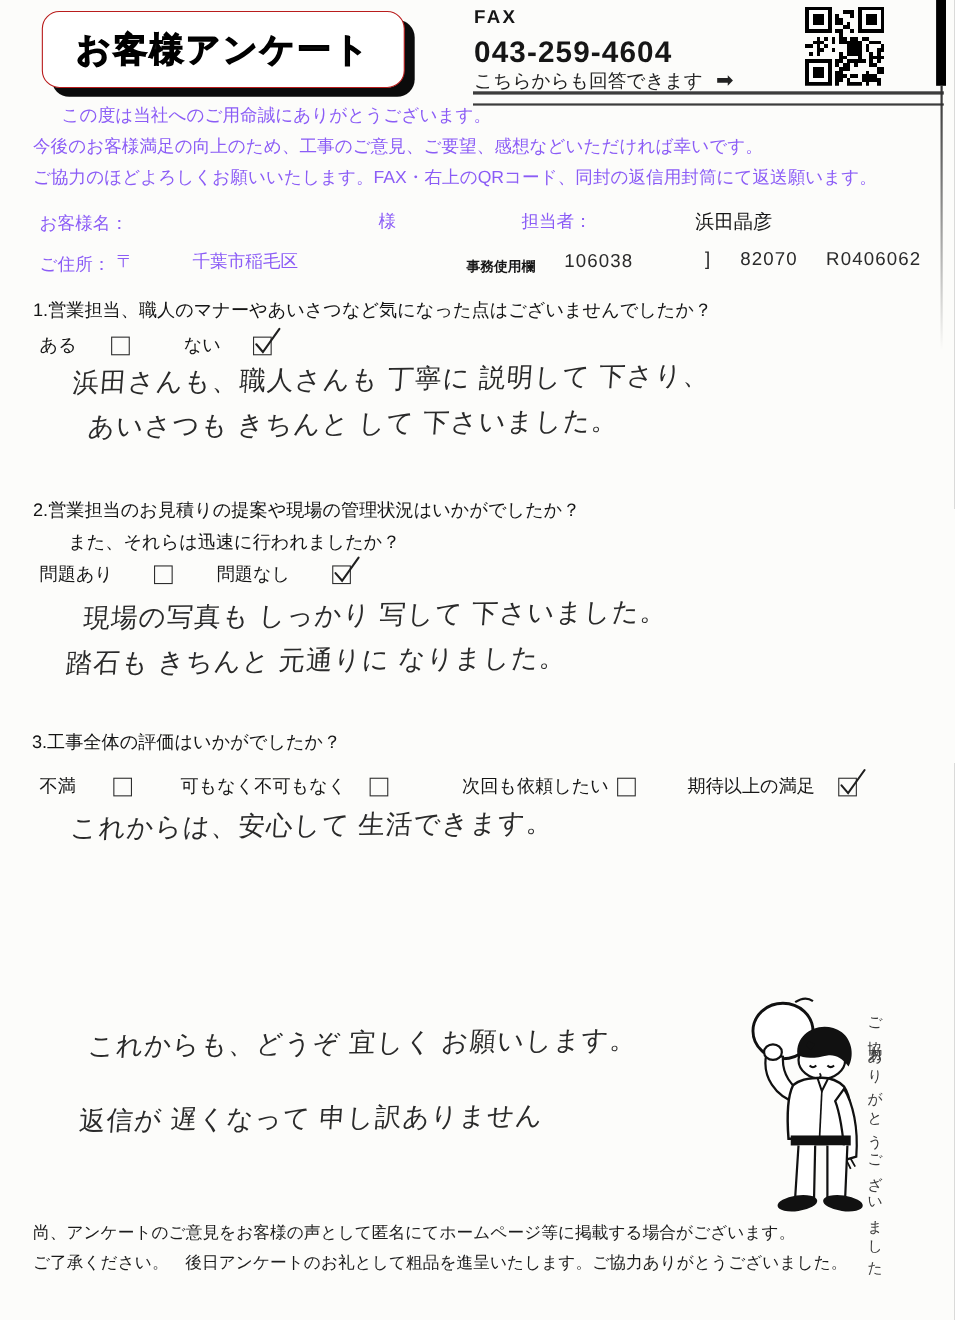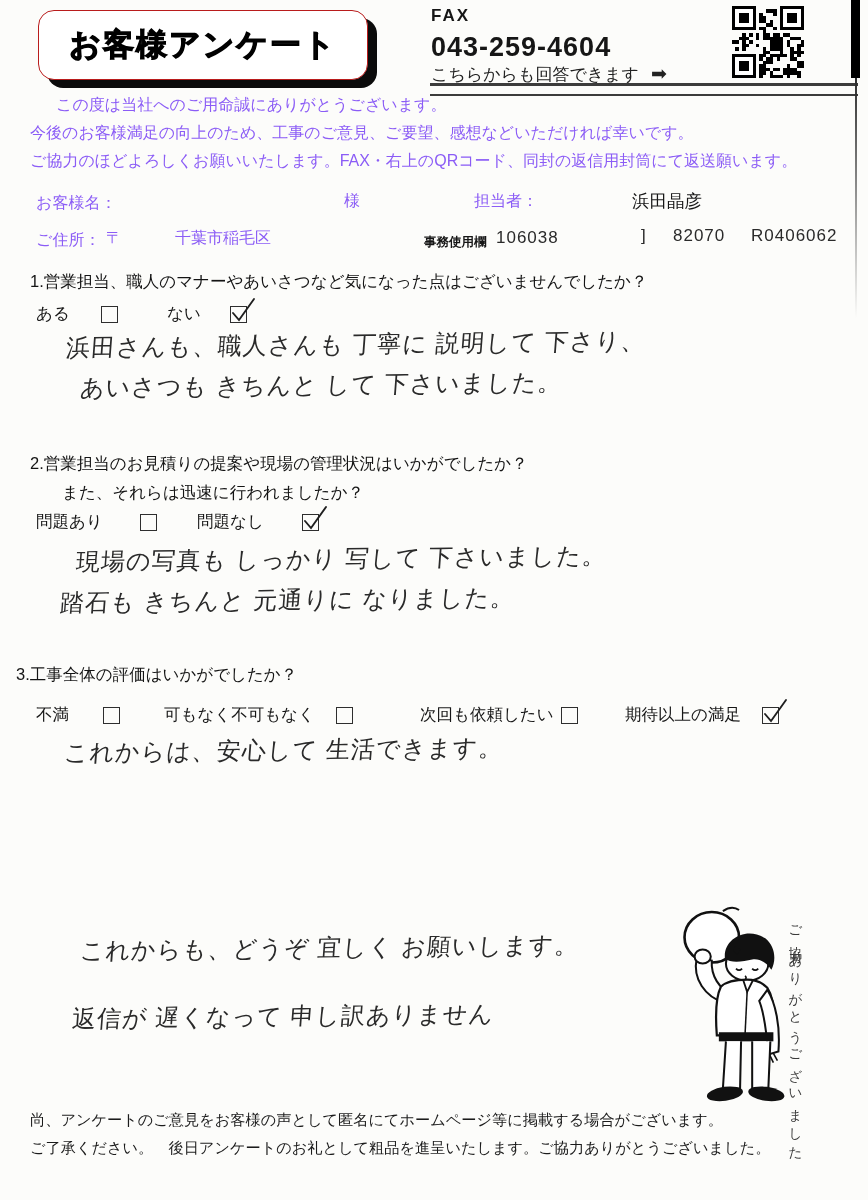--- a/index.html
+++ b/index.html
@@ -207,21 +207,21 @@
 
   <div class="t body-txt" style="left:36px;top:193px;text-align:center;">お客様名：</div>
   <div class="t body-txt" style="left:344px;top:191px;">様</div>
   <div class="t body-txt" style="left:474px;top:191px;">担当者：</div>
   <div class="t" style="left:632px;top:189px;font-size:17.5px;">浜田晶彦</div>
 
   <div class="t body-txt" style="left:36px;top:230px;">ご住所：</div>
   <div class="t body-txt" style="left:106px;top:228px;">〒</div>
   <div class="t body-txt" style="left:175px;top:228px;">千葉市稲毛区</div>
   <div class="t small-bold" style="left:424px;top:234px;">事務使用欄</div>
-  <div class="t code" style="left:496px;top:228px;">106038</div>
+  <div class="t code" style="left:513px;top:228px;">106038</div>
   <div class="t code" style="left:641px;top:226px;">]</div>
   <div class="t code" style="left:673px;top:226px;">82070</div>
   <div class="t code" style="left:751px;top:226px;">R0406062</div>
 
   <div class="t q-head" style="left:30px;top:271px;">1.営業担当、職人のマナーやあいさつなど気になった点はございませんでしたか？</div>
   <div class="t opt-label" style="left:36px;top:303px;">ある</div>
   <span class="checkbox" style="left:101px;top:306px;">
     
   </span>
   <div class="t opt-label" style="left:167px;top:303px;">ない</div>
@@ -241,21 +241,21 @@
   </span>
   <div class="t opt-label" style="left:197px;top:511px;">問題なし</div>
   <span class="checkbox on" style="left:302px;top:514px;">
     <svg class="tick" viewBox="0 0 30 30">
         <path d="M6 16 L12 23 L27 2"></path>
       </svg>
   </span>
   <div class="t hw" style="left:76px;top:546px;">現場の写真も しっかり 写して 下さいました。</div>
   <div class="t hw" style="left:60px;top:587px;">踏石も きちんと 元通りに なりました。</div>
 
-  <div class="t q-head" style="left:16px;top:664px;">3.工事全体の評価はいかがでしたか？</div>
+  <div class="t q-head" style="left:29px;top:664px;">3.工事全体の評価はいかがでしたか？</div>
   <div class="t opt-label" style="left:36px;top:704px;">不満</div>
   <span class="checkbox" style="left:103px;top:707px;">
     
   </span>
   <div class="t opt-label" style="left:164px;top:704px;">可もなく不可もなく</div>
   <span class="checkbox" style="left:336px;top:707px;">
     
   </span>
   <div class="t opt-label" style="left:420px;top:704px;">次回も依頼したい</div>
   <span class="checkbox" style="left:561px;top:707px;">

